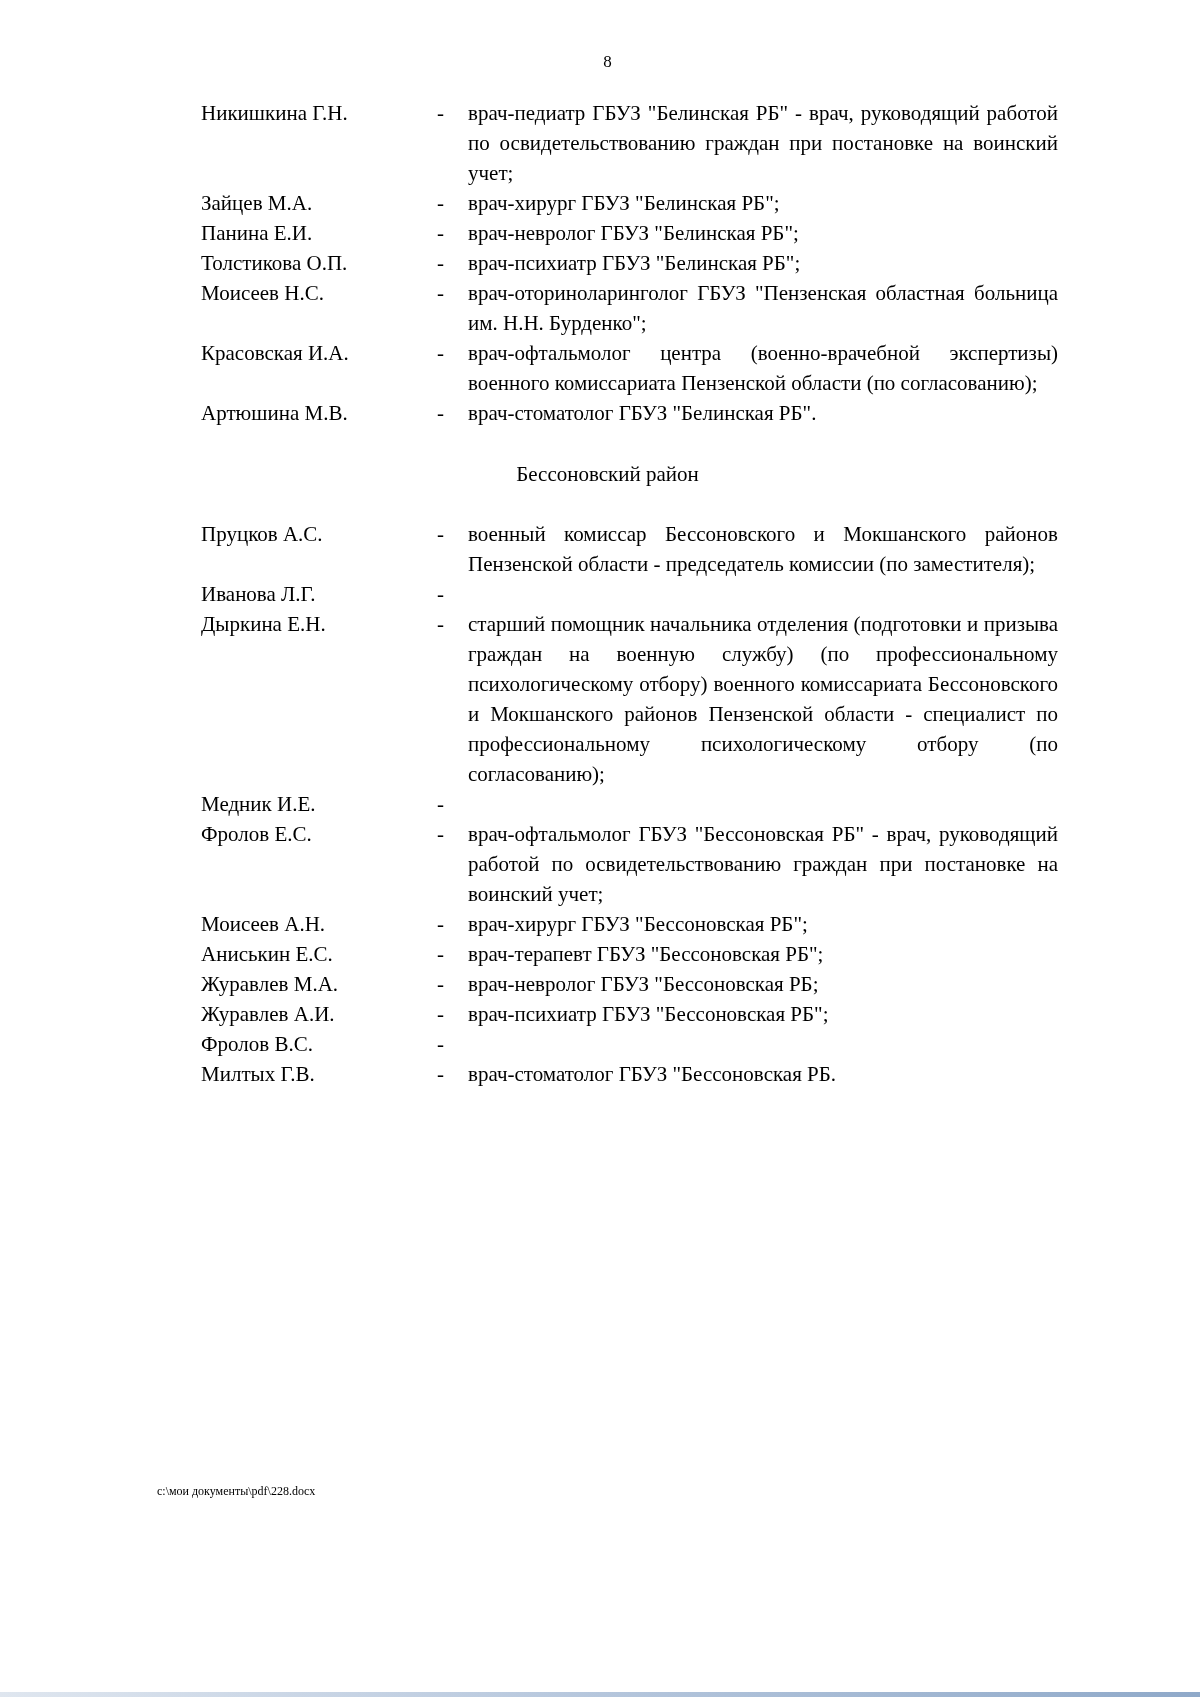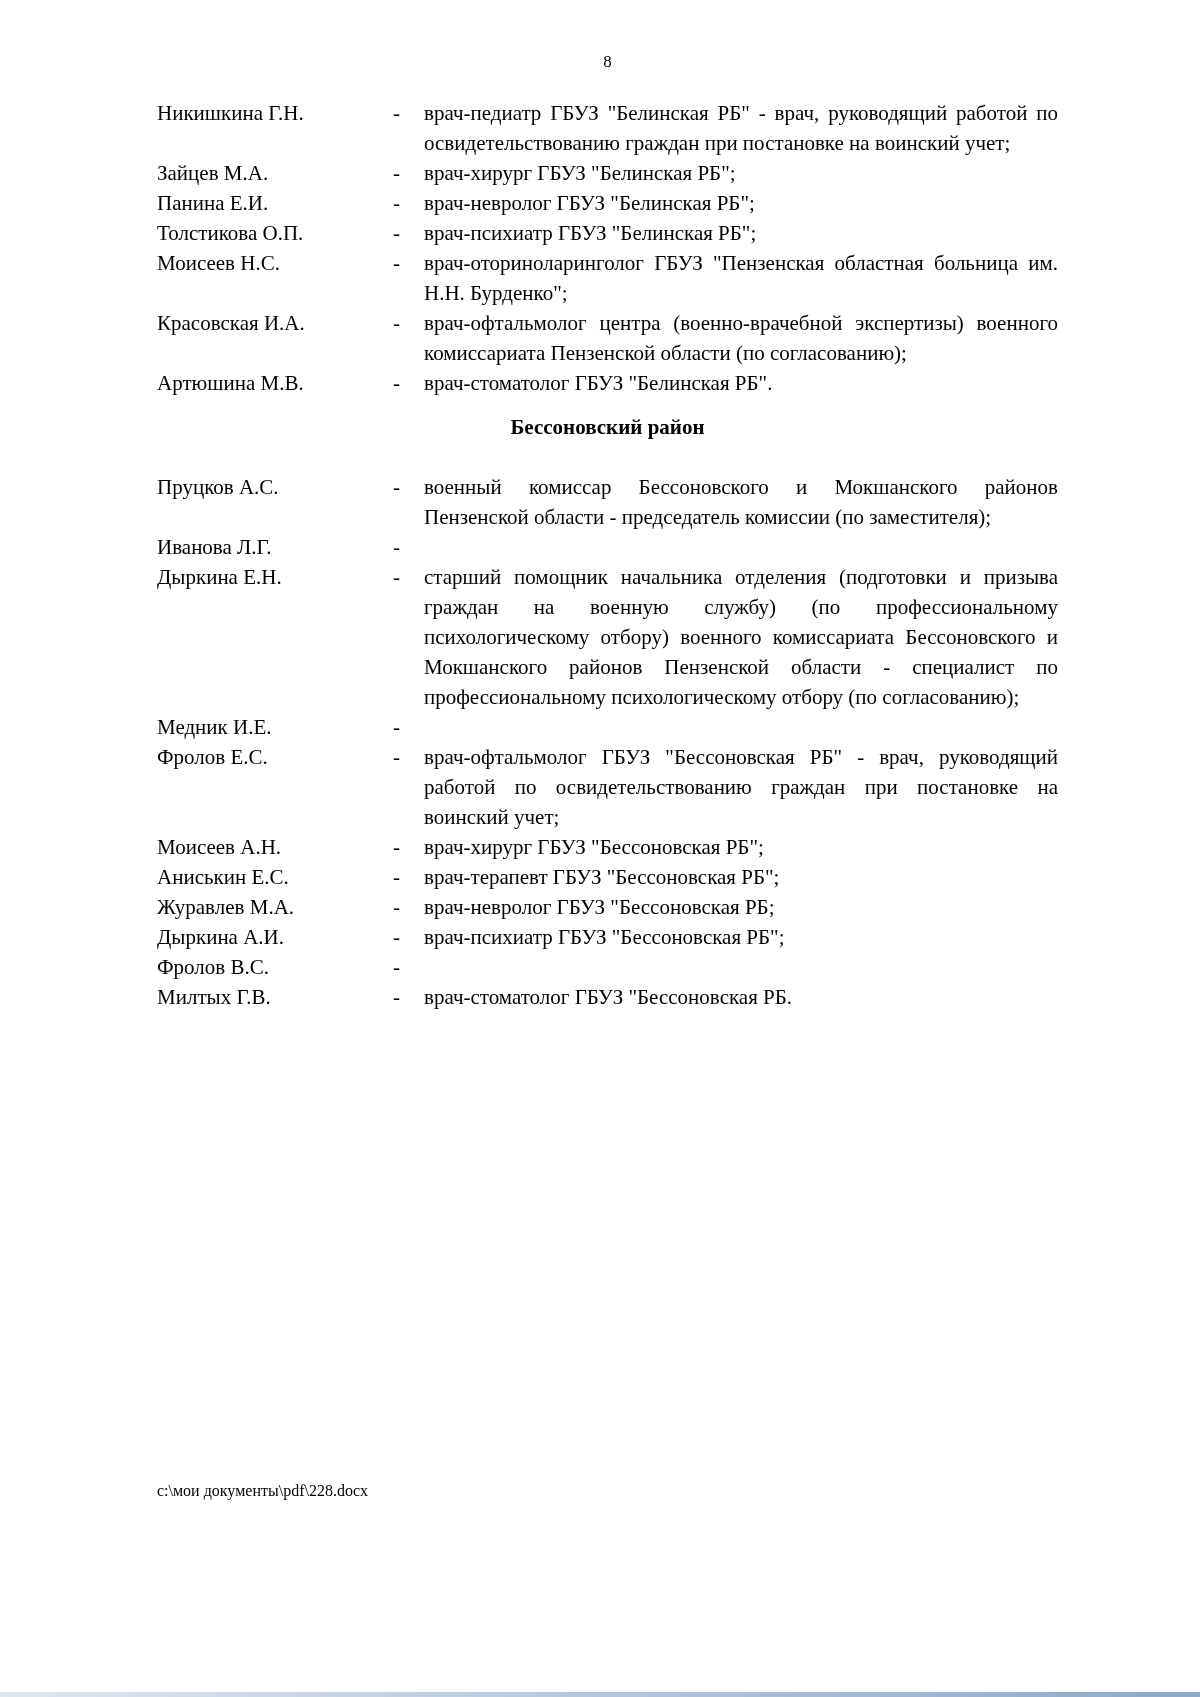--- a/index.html
+++ b/index.html
@@ -27,42 +27,43 @@
   }
   .entry {
     display: flex;
     align-items: flex-start;
     font-size: 21px;
     line-height: 30px;
   }
   .entry .name {
     flex: 0 0 236px;
     width: 236px;
+    margin-left: 44px;
   }
   .entry .dash {
     flex: 0 0 31px;
     width: 31px;
   }
   .entry .role {
     flex: 1 1 auto;
     text-align: justify;
   }
   .section-heading {
     font-size: 21px;
     line-height: 30px;
-    font-weight: bold;
+    font-weight: normal;
     text-align: center;
-    margin-top: 14px;
+    margin-top: 31px;
     margin-bottom: 30px;
   }
   .footer-path {
     position: absolute;
     left: 157px;
     top: 1483px;
-    font-size: 16px;
+    font-size: 12px;
     line-height: 16px;
     font-family: "Liberation Serif", "DejaVu Serif", serif;
     color: #000000;
   }
   .bottom-edge {
     position: absolute;
     left: 0;
     right: 0;
     bottom: 0;
     height: 5px;
@@ -144,21 +145,21 @@
         <div class="name">Аниськин Е.С.</div>
         <div class="dash">-</div>
         <div class="role">врач-терапевт ГБУЗ "Бессоновская РБ";</div>
       </div>
       <div class="entry">
         <div class="name">Журавлев М.А.</div>
         <div class="dash">-</div>
         <div class="role">врач-невролог ГБУЗ "Бессоновская РБ;</div>
       </div>
       <div class="entry">
-        <div class="name">Дыркина А.И.</div>
+        <div class="name">Журавлев А.И.</div>
         <div class="dash">-</div>
         <div class="role">врач-психиатр ГБУЗ "Бессоновская РБ";</div>
       </div>
       <div class="entry">
         <div class="name">Фролов В.С.</div>
         <div class="dash">-</div>
       </div>
       <div class="entry">
         <div class="name">Милтых Г.В.</div>
         <div class="dash">-</div>

